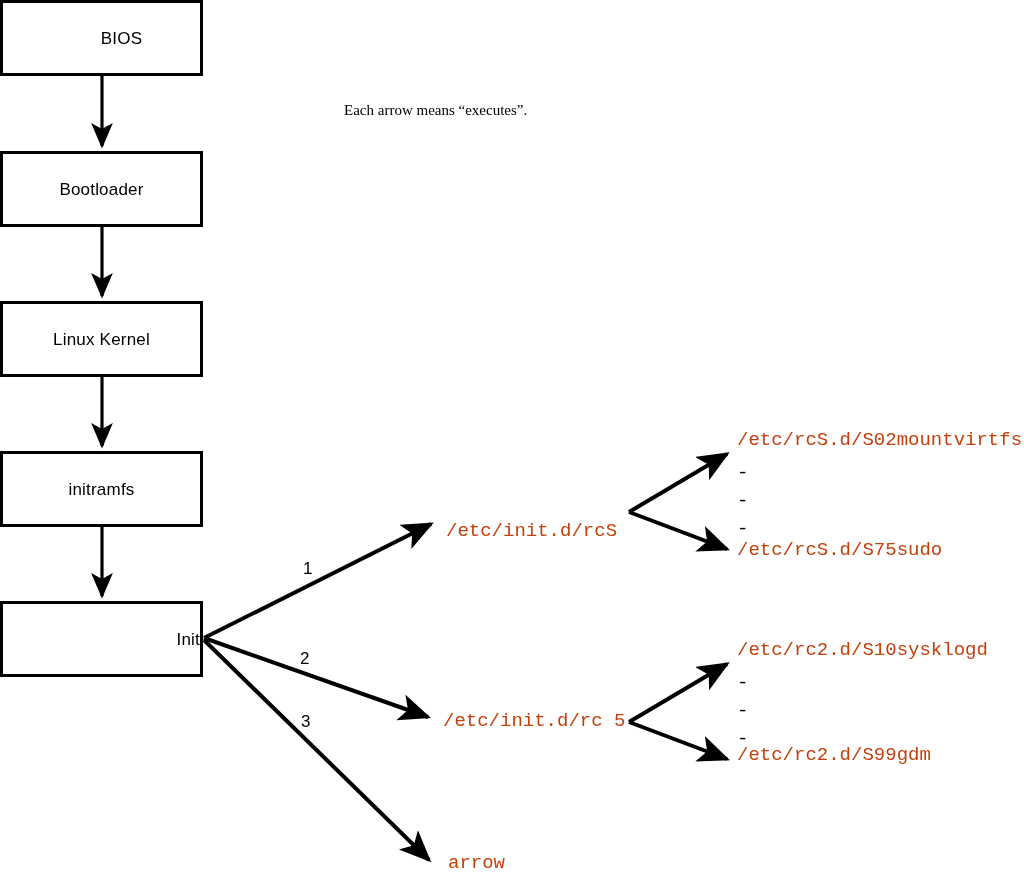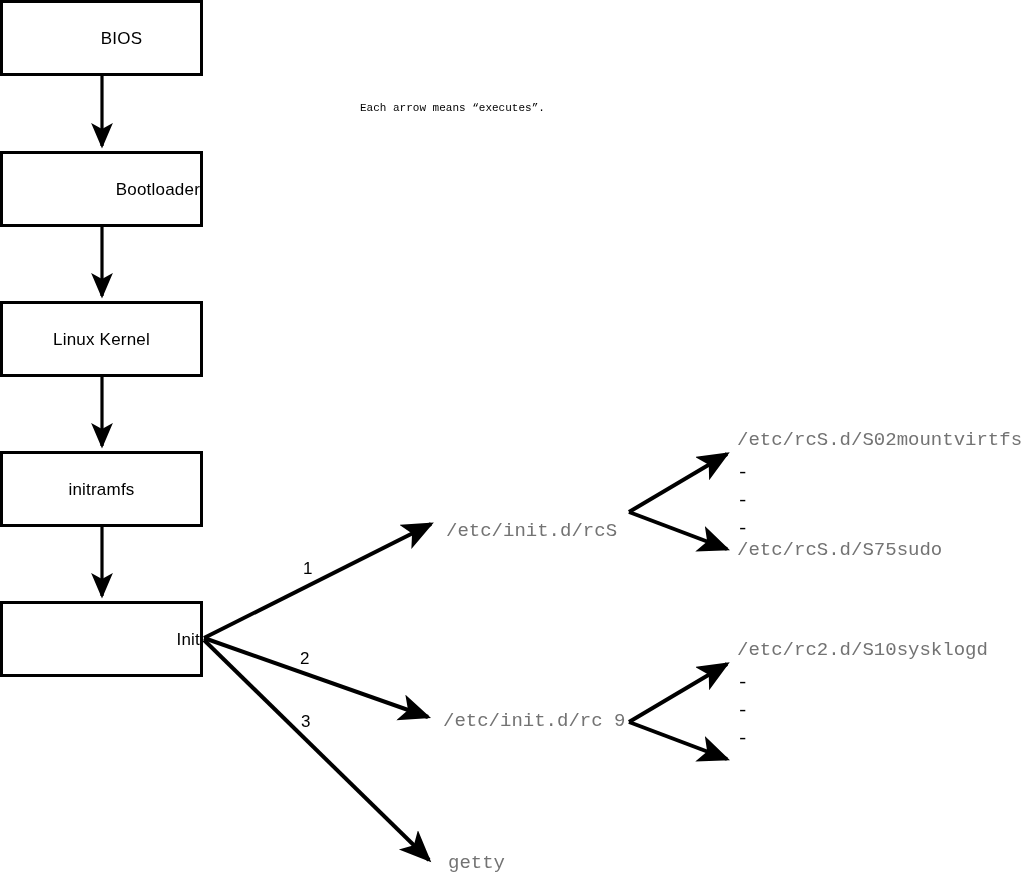--- a/index.html
+++ b/index.html
@@ -43,34 +43,34 @@
     letter-spacing: 0.2px;
     color: #000000;
     z-index: 3;
   }
   .node-label {
     display: block;
     white-space: nowrap;
   }
   .caption {
     position: absolute;
-    left: 360px;
+    left: 344px;
     top: 102px;
-    font-family: Liberation Mono, monospace;
-    font-size: 11px;
+    font-family: Liberation Serif, serif;
+    font-size: 15px;
     color: #000000;
     white-space: nowrap;
     z-index: 3;
   }
   .mono-label {
     position: absolute;
     font-family: "Liberation Mono", monospace;
     font-size: 19px;
     line-height: 1;
-    color: #737373;
+    color: #c2410c;
     white-space: nowrap;
     z-index: 3;
   }
   .edge-num {
     position: absolute;
     font-family: "Liberation Sans", sans-serif;
     font-size: 17px;
     line-height: 1;
     color: #000000;
     z-index: 3;
@@ -118,21 +118,21 @@
     <g stroke="#000000" stroke-width="4" fill="none" marker-end="url(#arrowhead)">
       <line x1="629" y1="722" x2="727" y2="664"></line>
       <line x1="629" y1="722" x2="727" y2="759"></line>
     </g>
   </svg>
 
   <div class="node-box" style="left:0px;  top:0px;padding-left:40px;">
     <span class="node-label">BIOS</span>
   </div>
 
-  <div class="node-box" style="left:0px;  top:151px;justify-content:flex-end;">
+  <div class="node-box" style="left:0px;  top:151px;">
     <span class="node-label">Bootloader</span>
   </div>
 
   <div class="node-box" style="left:0px;  top:451px;">
     <span class="node-label">initramfs</span>
   </div>
 
   <div class="node-box" style="left:0px;  top:301px;">
     <span class="node-label">Linux Kernel</span>
   </div>
@@ -141,27 +141,28 @@
     <span class="node-label">Init</span>
   </div>
 
   <div class="caption">Each arrow means “executes”.</div>
 
   <div class="edge-num" style="left:303px; top:560px;">1</div>
   <div class="edge-num" style="left:300px; top:650px;">2</div>
   <div class="edge-num" style="left:301px; top:713px;">3</div>
 
   <div class="mono-label" style="left:446px; top:522px;">/etc/init.d/rcS</div>
-  <div class="mono-label" style="left:443px; top:712px;">/etc/init.d/rc 9</div>
-  <div class="mono-label" style="left:448px; top:854px;">getty</div>
+  <div class="mono-label" style="left:443px; top:712px;">/etc/init.d/rc 5</div>
+  <div class="mono-label" style="left:448px; top:854px;">arrow</div>
 
   <div class="mono-label" style="left:737px; top:431px;">/etc/rcS.d/S02mountvirtfs</div>
   <div class="mono-label" style="left:737px; top:535px;margin-top:6px;">/etc/rcS.d/S75sudo</div>
 
   <div class="mono-label" style="left:737px; top:641px;text-align:center;">/etc/rc2.d/S10sysklogd</div>
+  <div class="mono-label" style="left:737px; top:746px;">/etc/rc2.d/S99gdm</div>
 
   <div class="dash-col" style="left:737px; top:459px;">
     <span>-</span>
     <span>-</span>
     <span>-</span>
   </div>
 
   <div class="dash-col" style="left:737px; top:669px;">
     <span>-</span>
     <span>-</span>

